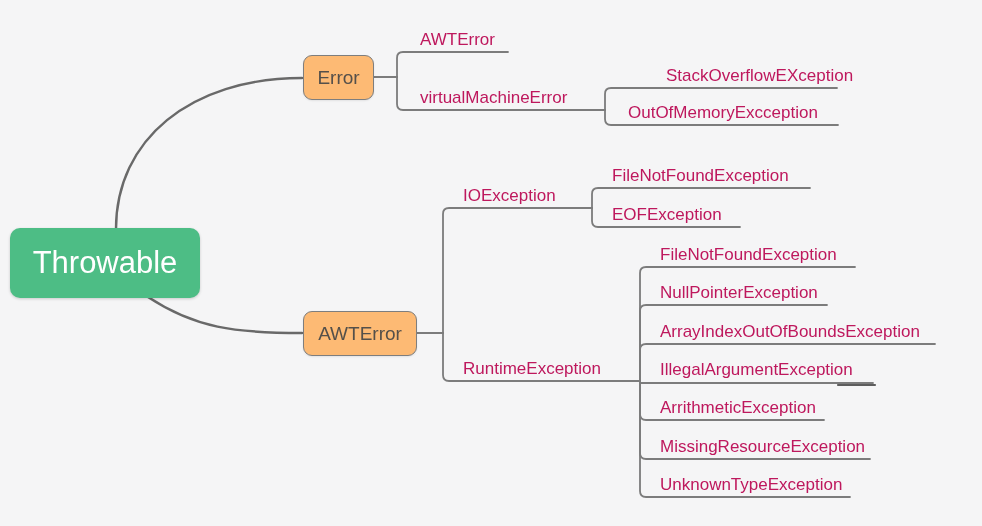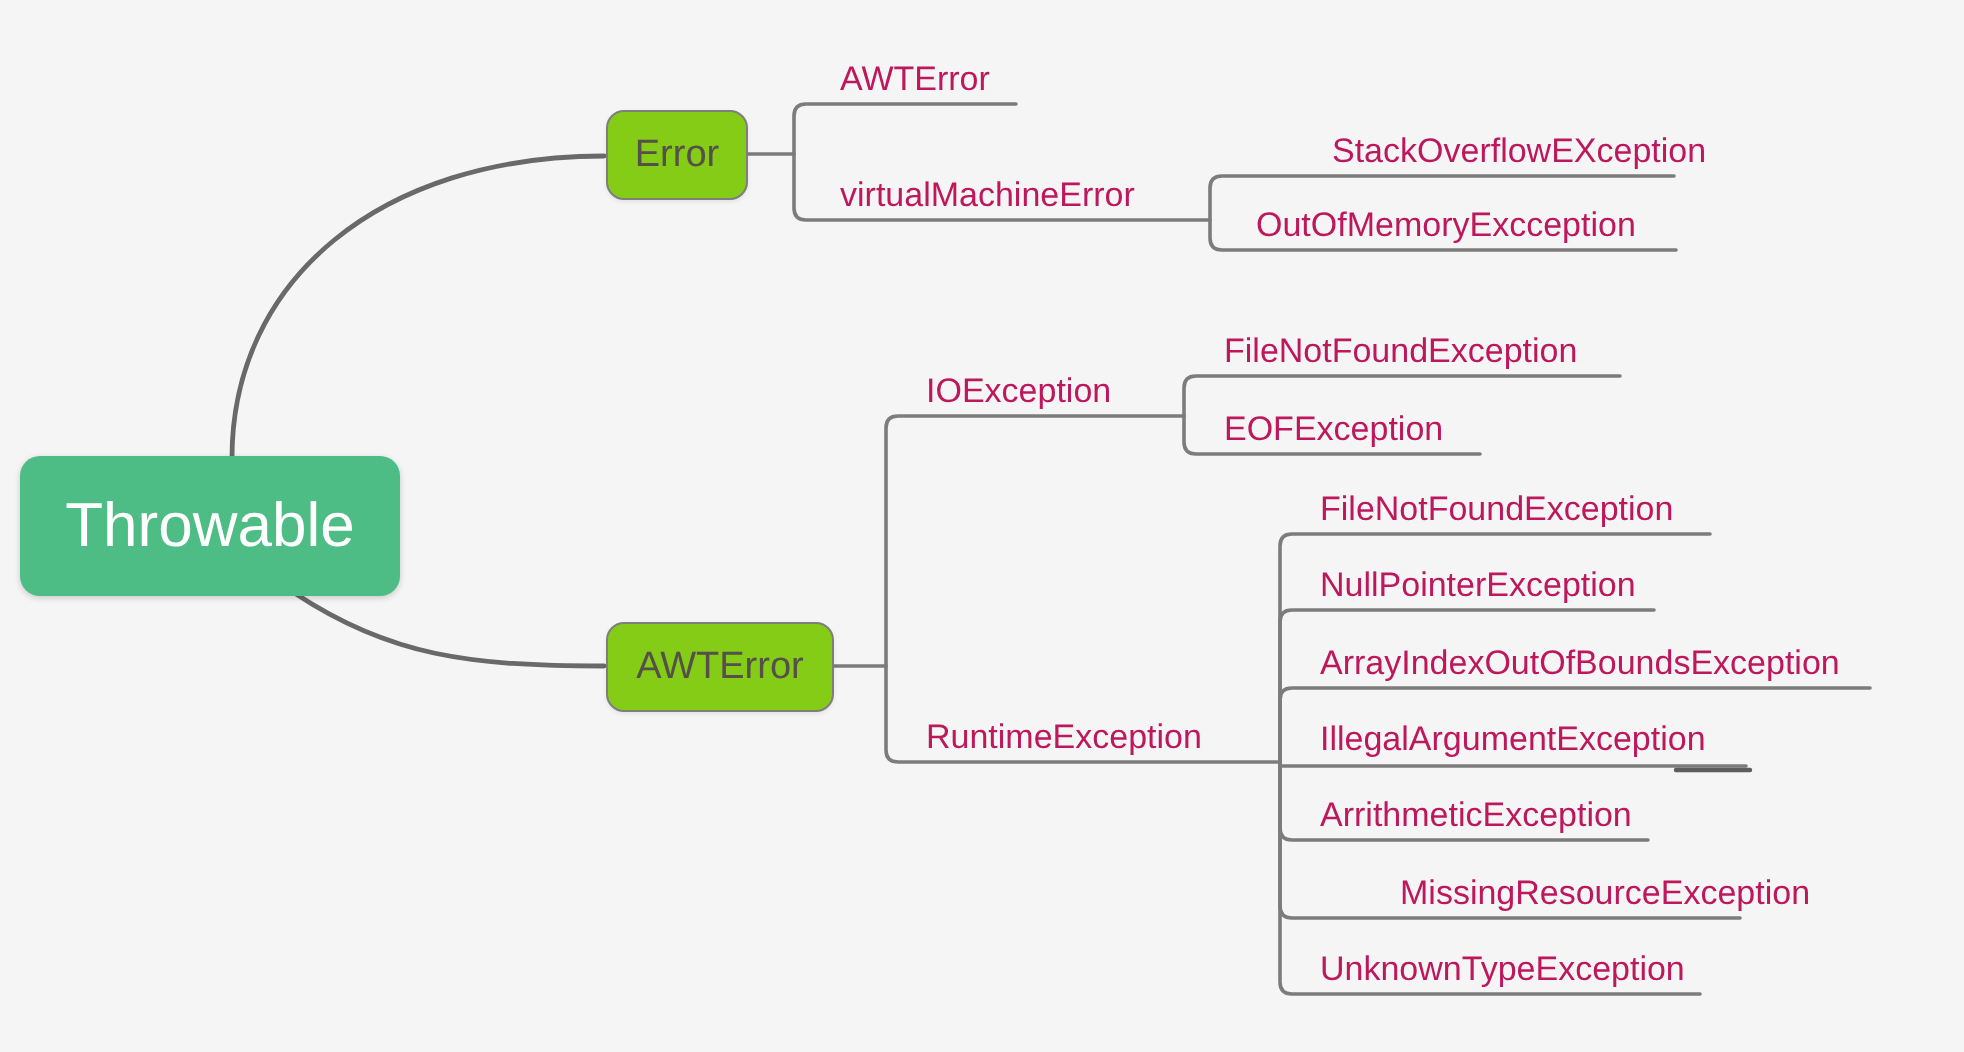--- a/index.html
+++ b/index.html
@@ -17,21 +17,21 @@
   .root-node{
     position:absolute;left:10px;top:228px;width:190px;height:70px;
     border-radius:10px;
     display:flex;align-items:center;justify-content:center;
     color:#ffffff;font-size:31px;font-weight:400;
     box-shadow:0 1px 3px rgba(0,0,0,0.18);
     cursor:default;
   }
   .box-node{
     position:absolute;height:45px;
-    background:#84cc16;
+    background:#fdba74;
     border:1.6px solid #7e7e7e;
     border-radius:9px;
     box-sizing:border-box;
     display:flex;align-items:center;justify-content:center;
     color:#55504a;font-size:19px;
     box-shadow:0 1px 2px rgba(0,0,0,0.08);
     cursor:default;
   }
   .box-error{left:303px;top:55px;width:71px;}
   .box-exception{left:303px;top:311px;width:114px;}
@@ -91,16 +91,16 @@
   <div class="line-topic" style="left:463px;top:183px;">IOException</div>
   <div class="line-topic" style="left:612px;top:202px;">EOFException</div>
   <div class="line-topic" style="left:612px;top:163px;">FileNotFoundException</div>
   <div class="line-topic" style="left:463px;top:356px;">RuntimeException</div>
 
   <div class="line-topic" style="left:660px;top:242px;">FileNotFoundException</div>
   <div class="line-topic" style="left:660px;top:280px;">NullPointerException</div>
   <div class="line-topic" style="left:660px;top:319px;">ArrayIndexOutOfBoundsException</div>
   <div class="line-topic" style="left:660px;top:357px;">IllegalArgumentException</div>
   <div class="line-topic" style="left:660px;top:395px;">ArrithmeticException</div>
-  <div class="line-topic" style="left:660px;top:434px;margin-left:40px;">MissingResourceException</div>
+  <div class="line-topic" style="left:660px;top:434px;">MissingResourceException</div>
   <div class="line-topic" style="left:660px;top:472px;text-align:right;">UnknownTypeException</div>
 
 </div>
 
 </body></html>

